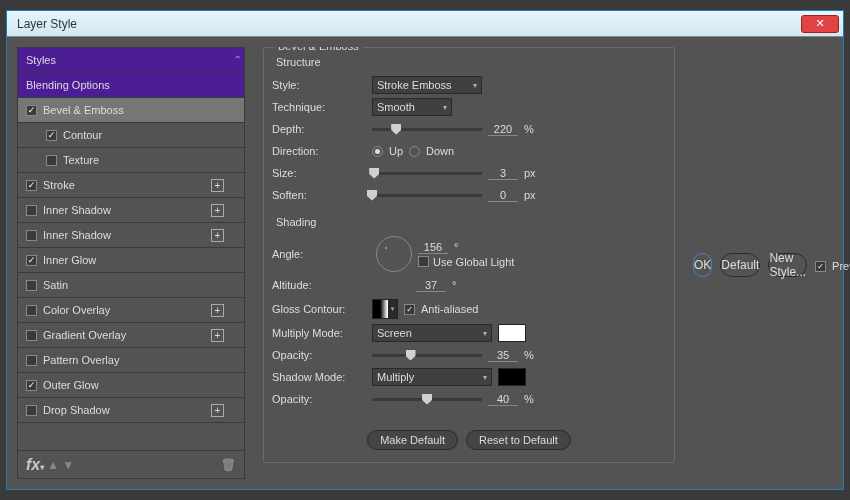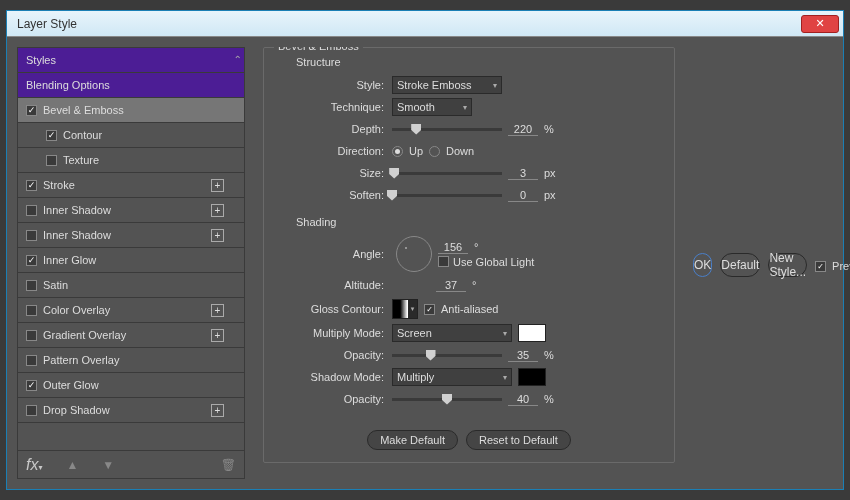--- a/index.html
+++ b/index.html
@@ -12,30 +12,30 @@
     .left-panel { width: 228px; background: #535353; display: flex; flex-direction: column; border: 1px solid #3a3a3a; }
     .styles-list { flex: 1; overflow: hidden; position: relative; }
     .scrollbar-hint { position: absolute; right: 2px; top: 6px; color: #aaa; font-size: 10px; }
     .style-item { display: flex; align-items: center; font-size: 11px; color: #ddd; height: 25px; padding: 0 8px; border-bottom: 1px solid #3a3a3a; position: relative; cursor: pointer; }
     .style-item.header { background: #4c1d95; }
     .style-item.selected { background: #767676; }
     .style-item.sub { padding-left: 28px; }
     .style-item .chk { width: 11px; height: 11px; border: 1px solid #888; margin-right: 6px; display: flex; align-items: center; justify-content: center; font-size: 9px; color: #fff; background: #3a3a3a; }
     .style-item .chk.on::after { content: '✓'; }
     .style-item .add { position: absolute; right: 20px; width: 13px; height: 13px; border: 1px solid #aaa; display: flex; align-items: center; justify-content: center; font-size: 10px; color: #ddd; }
-    .bottom-bar { height: 28px; border-top: 1px solid #3a3a3a; display: flex; align-items: center; padding: 0 8px; gap: 24px; color: #c8c8c8; }
+    .bottom-bar { height: 28px; border-top: 1px solid #3a3a3a; display: flex; align-items: center; padding: 0 8px; gap: 3px; color: #c8c8c8; font-weight: bold; }
     .bottom-bar .spacer { flex: 1; }
     .bottom-bar .ico { font-size: 12px; color: #888; }
     .mid-panel { flex: 1; padding: 0 8px; overflow: hidden; }
-    .group { border: 1px solid #6a6a6a; border-radius: 2px; padding: 8px 28px 12px; margin-bottom: 10px; position: relative; }
+    .group { border: 1px solid #6a6a6a; border-radius: 2px; padding: 8px 8px 12px; margin-bottom: 10px; position: relative; }
     .group-title { position: absolute; top: -8px; left: 10px; background: #535353; padding: 0 4px; font-size: 11px; color: #ddd; }
     .group-sub { font-size: 11px; color: #ddd; padding-left: 4px; margin-bottom: 6px; }
     .group-sub.sec { margin-top: 6px; padding-top: 4px; }
     .row { display: flex; align-items: center; height: 22px; font-size: 11px; color: #ddd; }
-    .row .lbl { width: 100px; text-align: right; padding-right: 8px; }
+    .row .lbl { width: 100px; text-align: left; padding-right: 8px; }
     .row .ctrl { display: flex; align-items: center; gap: 6px; flex: 1; }
     .sel { background: #404040; border: 1px solid #2a2a2a; color: #ddd; font-size: 11px; height: 18px; padding: 0 4px; display: flex; align-items: center; justify-content: space-between; min-width: 90px; cursor: pointer; }
     .sel .arr { font-size: 8px; color: #aaa; }
     .slider-track { width: 110px; height: 3px; background: #3a3a3a; position: relative; }
     .slider-thumb { position: absolute; top: -4px; width: 10px; height: 11px; background: #d0d0d0; transform: translateX(-50%); clip-path: polygon(0 0,100% 0,100% 60%,50% 100%,0 60%); }
     .valfield { width: 30px; border-bottom: 1px solid #888; text-align: center; }
     .unit { min-width: 18px; }
     .radio { width: 11px; height: 11px; border: 1px solid #888; border-radius: 50%; display: flex; align-items: center; justify-content: center; }
     .radio.on::after { content: ''; width: 5px; height: 5px; background: #ddd; border-radius: 50%; }
     .chkbox { width: 11px; height: 11px; border: 1px solid #888; display: flex; align-items: center; justify-content: center; font-size: 8px; background: #3a3a3a; }

